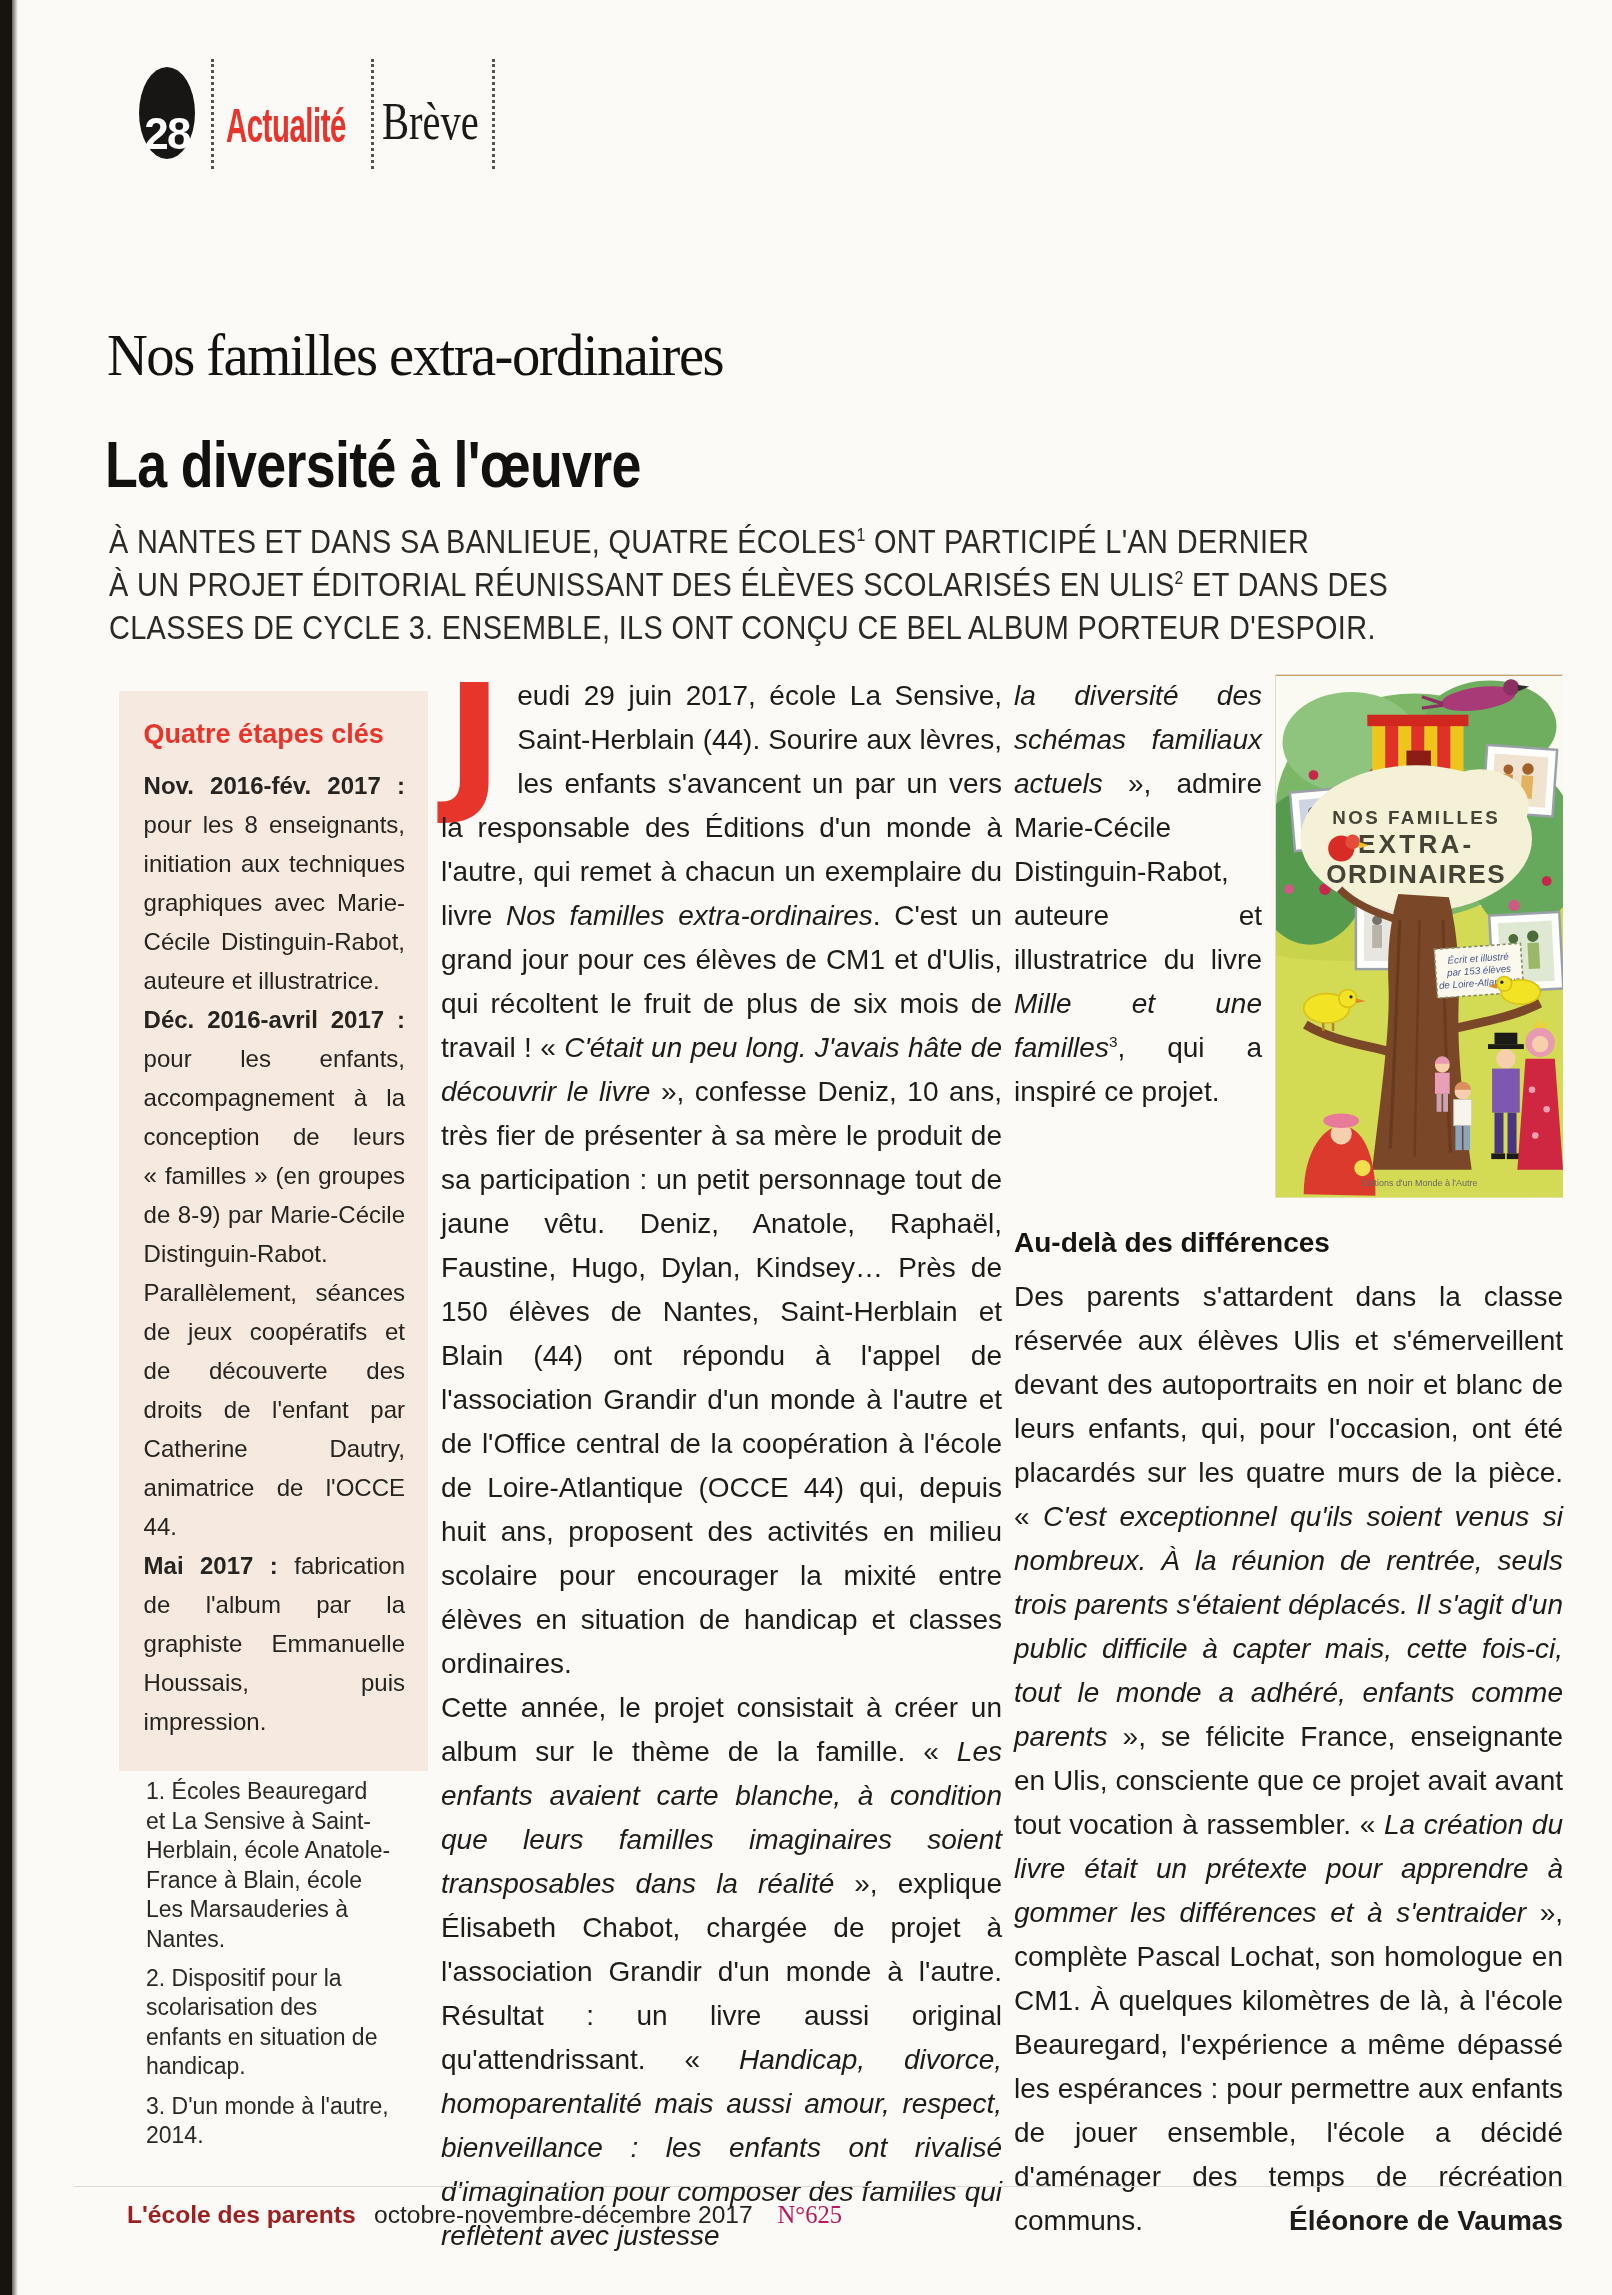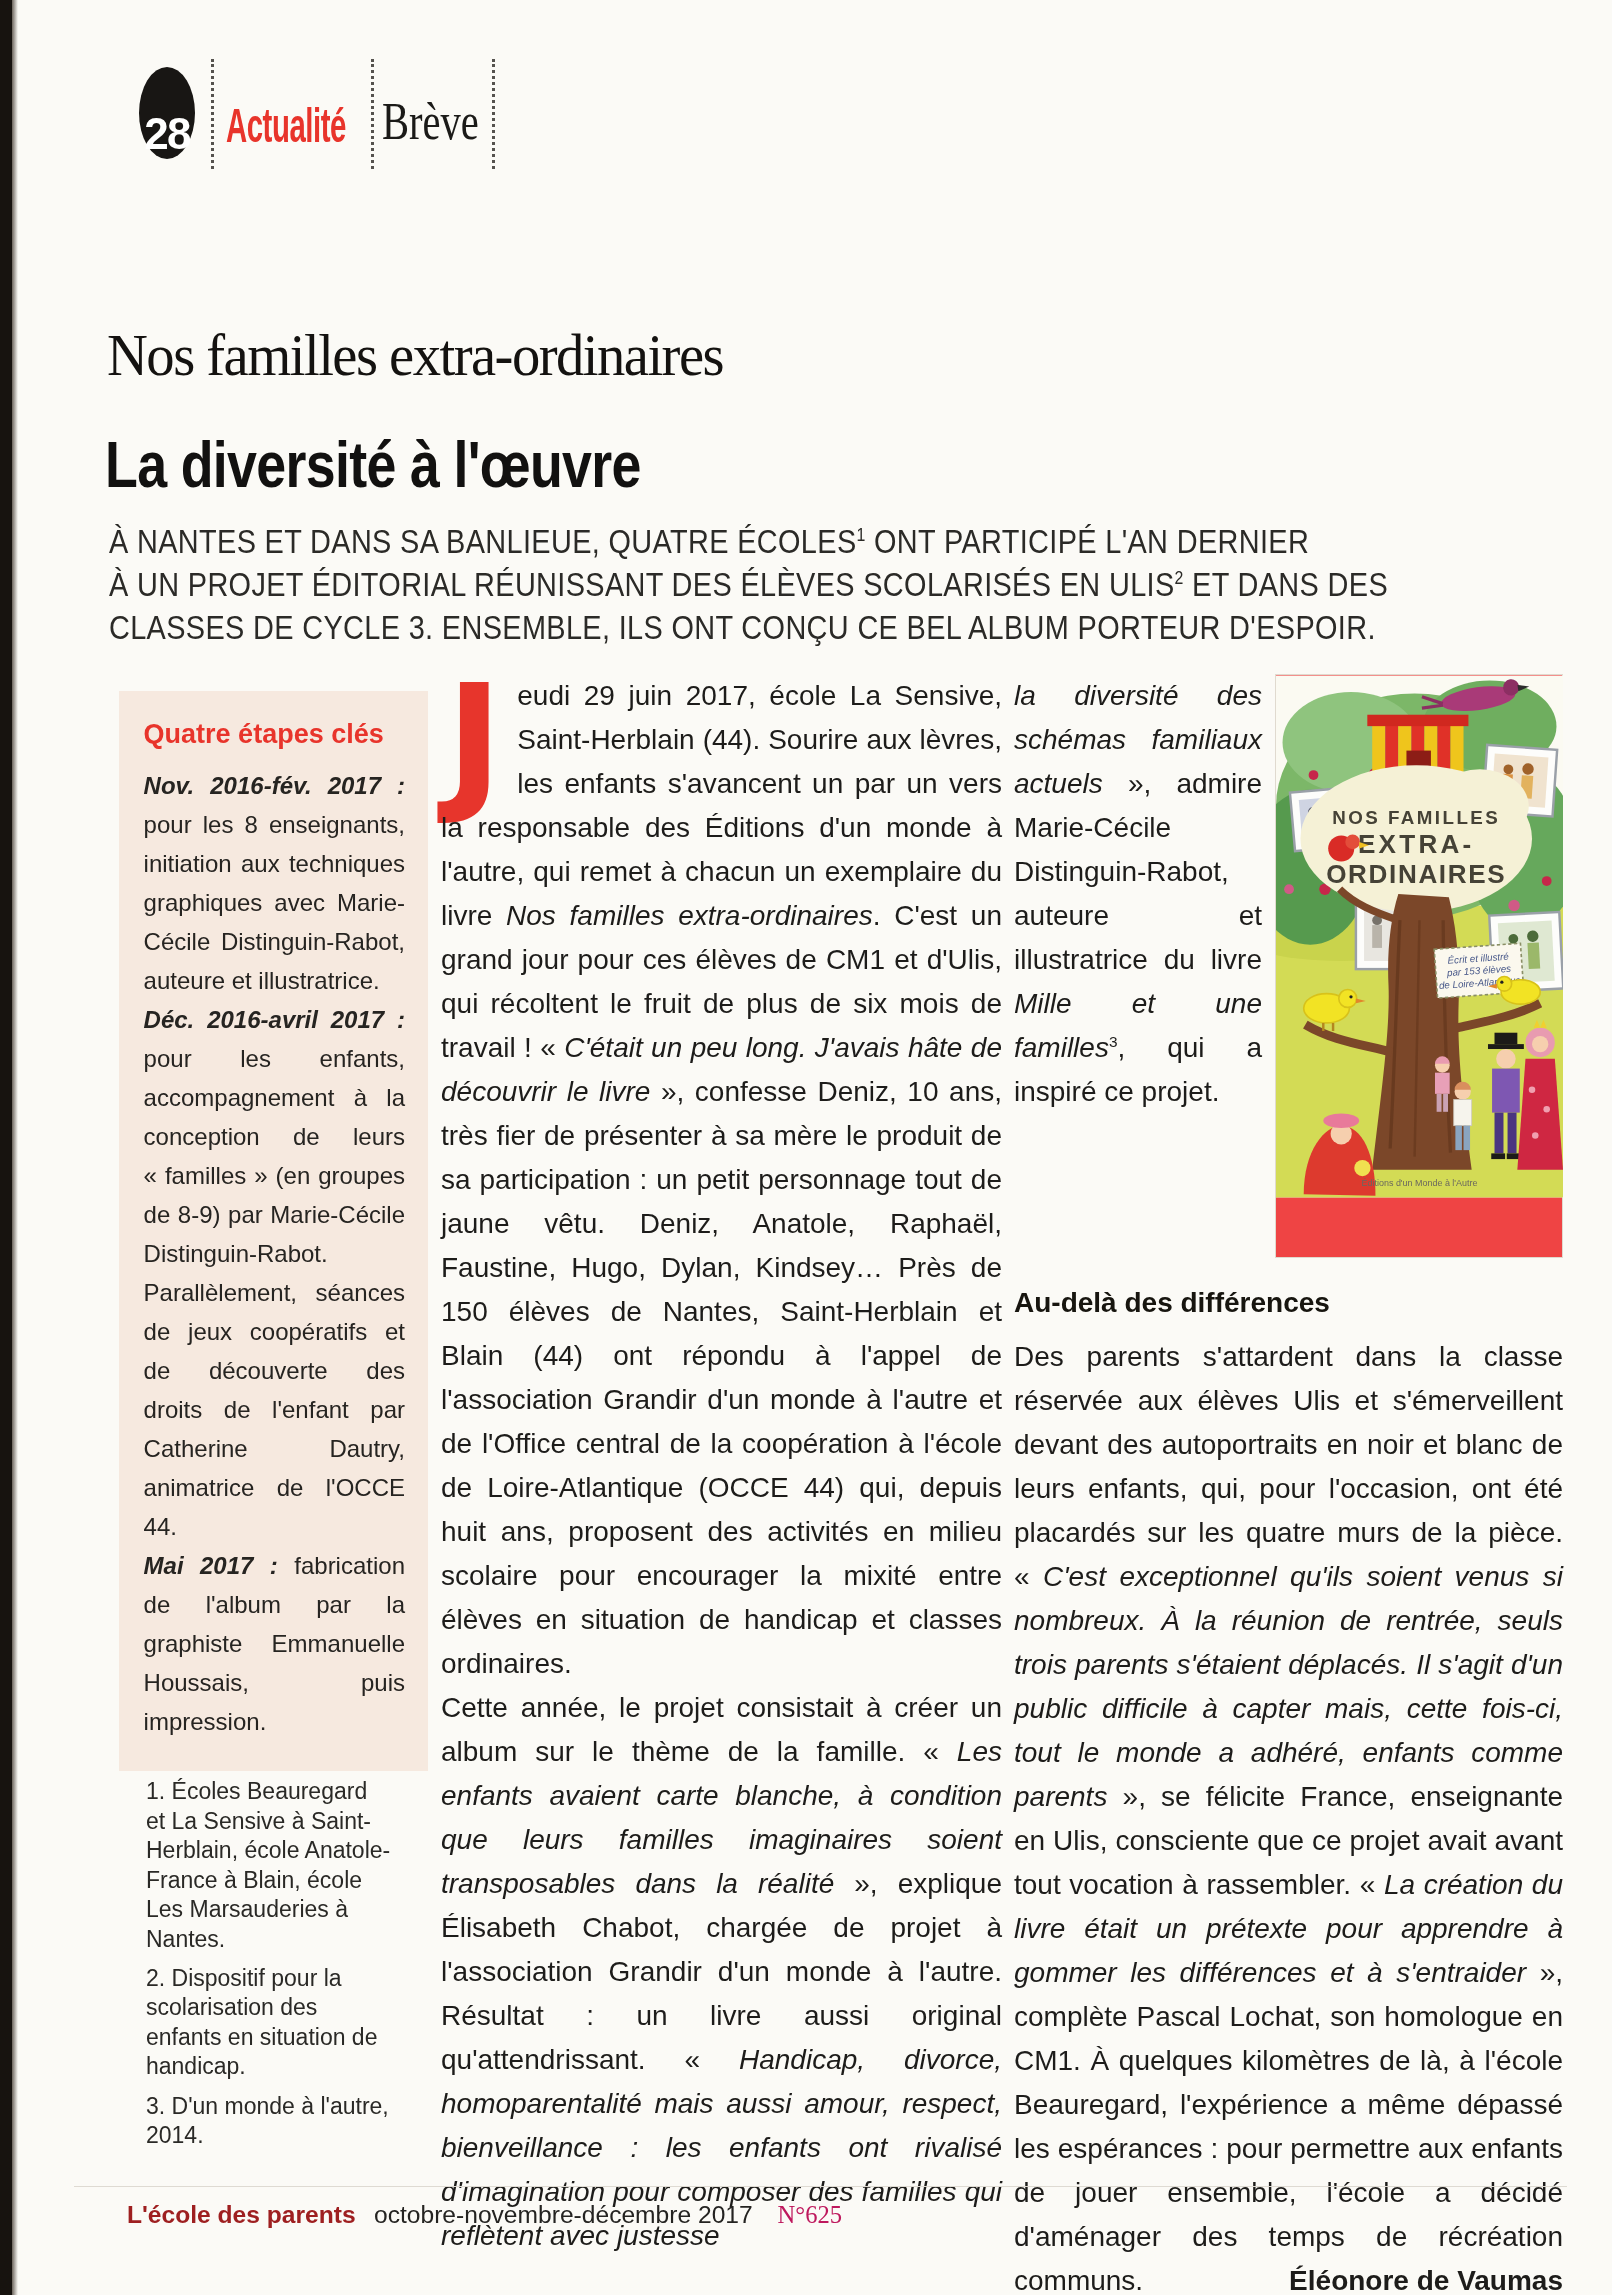--- a/index.html
+++ b/index.html
@@ -21,37 +21,37 @@
   
   .kicker{position:absolute;left:107px;top:321px;font-size:59px;font-family:"Liberation Serif",serif;
     color:#141210;letter-spacing:-1.6px;white-space:nowrap;transform:scaleX(.96);transform-origin:left top;}
   .main-title{position:absolute;left:105px;top:428px;font-size:64px;font-weight:bold;color:#121110;
     white-space:nowrap;letter-spacing:-0.8px;transform:scaleX(.84);transform-origin:left top;}
   .standfirst{position:absolute;left:109px;top:520px;color:#2b2a27;}
   .standfirst .sf-line{font-size:34px;line-height:43px;white-space:nowrap;
     transform:scaleX(.85);transform-origin:left top;letter-spacing:0.4px;}
   .seg-sup{vertical-align:super;font-size:.55em;line-height:0;}
   .seg-i{font-style:italic;}
-  .seg-bi{font-weight:bold;font-style:italic;}
+  .seg-bi{font-weight:bold;}
 
   
   .sidebar{position:absolute;left:119px;top:691px;width:309px;box-sizing:border-box;
     background:#f6e9df;padding:28px 23px 29.5px 24.6px;}
   .sidebar-title{color:#e8342b;font-size:27px;font-weight:bold;margin:0 0 16.4px 0;}
   .sidebar p{margin:0;font-size:24px;line-height:39px;text-align:justify;color:#262421;}
 
   
   .body-col{position:absolute;font-size:28px;line-height:44px;text-align:justify;color:#1d1c1a;}
   .col-mid{left:441px;top:674px;width:561px;}
   .col-right{left:1014px;top:674px;width:549px;}
   .body-col p{margin:0;}
   .dropcap{float:left;color:#e7352c;font-family:"DejaVu Sans",sans-serif;font-weight:bold;
     font-size:152px;line-height:123px;padding:4.9px 14.8px 0 4.9px;}
-  .book-fig{float:right;width:288px;height:584px;margin:0 0 23px 13px;border:0.8px solid #e0dacf;
-    background:#ef4444;box-sizing:border-box;}
+  .book-fig{float:right;width:288px;height:524px;margin:0 0 23px 13px;border:0.8px solid #e0dacf;
+    background:#a16207;box-sizing:border-box;}
   .sect-heading{clear:both;font-size:28px;font-weight:bold;color:#17150f;margin:11.5px 0 9.8px 0;}
   .author-line{text-align:right;font-weight:bold;margin-top:-44px;line-height:44px;}
 
   
   .footnotes{position:absolute;left:146px;top:1777px;width:246px;font-size:23px;line-height:29.5px;color:#2a2926;}
   .footnotes p{margin:0 0 9.8px 0;}
 
   
   .footer-rule{position:absolute;left:74px;top:2186px;width:1493px;height:0.8px;background:#dedad2;}
   .footer{position:absolute;left:127px;top:2201px;font-size:24.6px;white-space:nowrap;}

